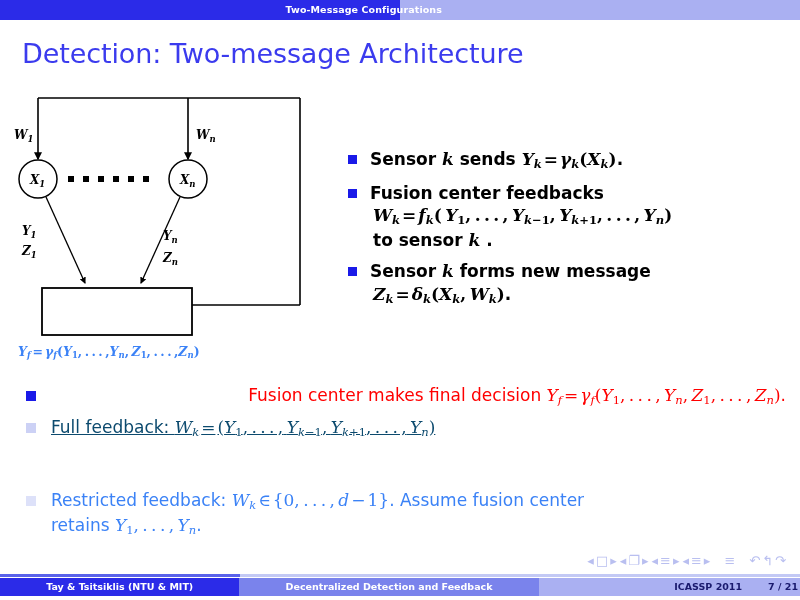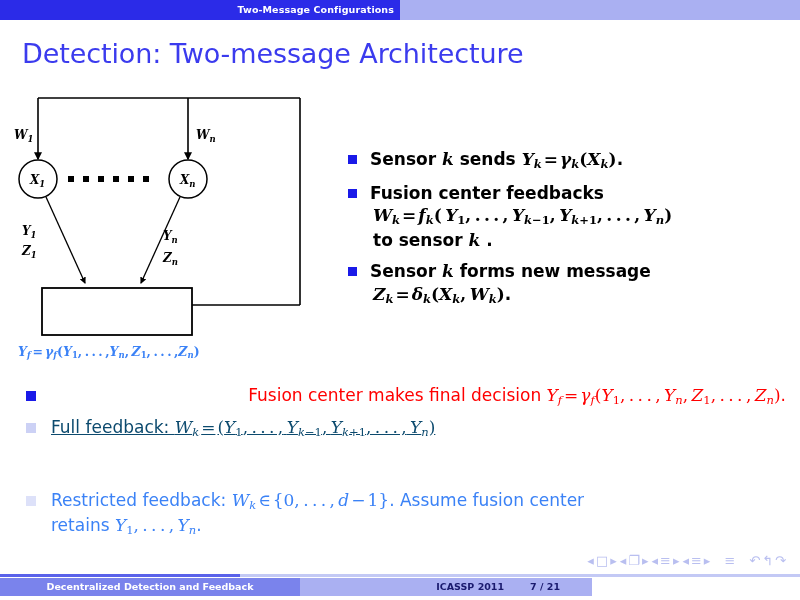--- a/index.html
+++ b/index.html
@@ -33,20 +33,21 @@
     position: absolute;
     left: 0; top: 0;
     width: 394px; height: 20px;
     line-height: 20px;
     text-align: right;
     color: #ffffff;
     font-size: 9.5px;
     font-weight: bold;
     letter-spacing: .1px;
     white-space: nowrap;
+    padding-left: 48px;
   }
 
   
   #slide-title {
     position: absolute;
     left: 22px; top: 38px;
     font-size: 27px;
     color: #3b3bee;
     white-space: nowrap;
     letter-spacing: -0.1px;
@@ -189,21 +190,21 @@
     background: #7a83ec;
     color: #ffffff;
     justify-content: center;
     text-align: right;
   }
   #ft-right {
     width: 260px;
     background: #aab0f2;
     color: #1a1a6e;
     justify-content: flex-end;
-    padding-right: 32px;
+    padding-right: 2px;
     gap: 26px;
   }
   #footer-rule {
     position: absolute;
     left: 0; top: 574px;
     width: 800px; height: 3px;
   }
   #footer-rule .fr-dark { position:absolute; left:0; top:0; width:240px; height:3px; background:#5a62ea; }
   #footer-rule .fr-light { position:absolute; left:240px; top:0; width:560px; height:3px; background:#c3c9f5; }
 </style>
@@ -338,18 +339,19 @@
     <span>↷</span>
   </span>
 </div>
 
 <div id="footer-rule">
   <div class="fr-dark"></div>
   <div class="fr-light"></div>
 </div>
 
 <div id="footer">
+  <div class="ft-seg" id="ft-author">Tay &amp; Tsitsiklis (NTU &amp; MIT)</div>
   <div class="ft-seg" id="ft-subject">Decentralized Detection and Feedback</div>
   <div class="ft-seg" id="ft-right">
     <span>ICASSP 2011</span>
     <span>7 / 21</span>
   </div>
 </div>
 
 </body></html>

